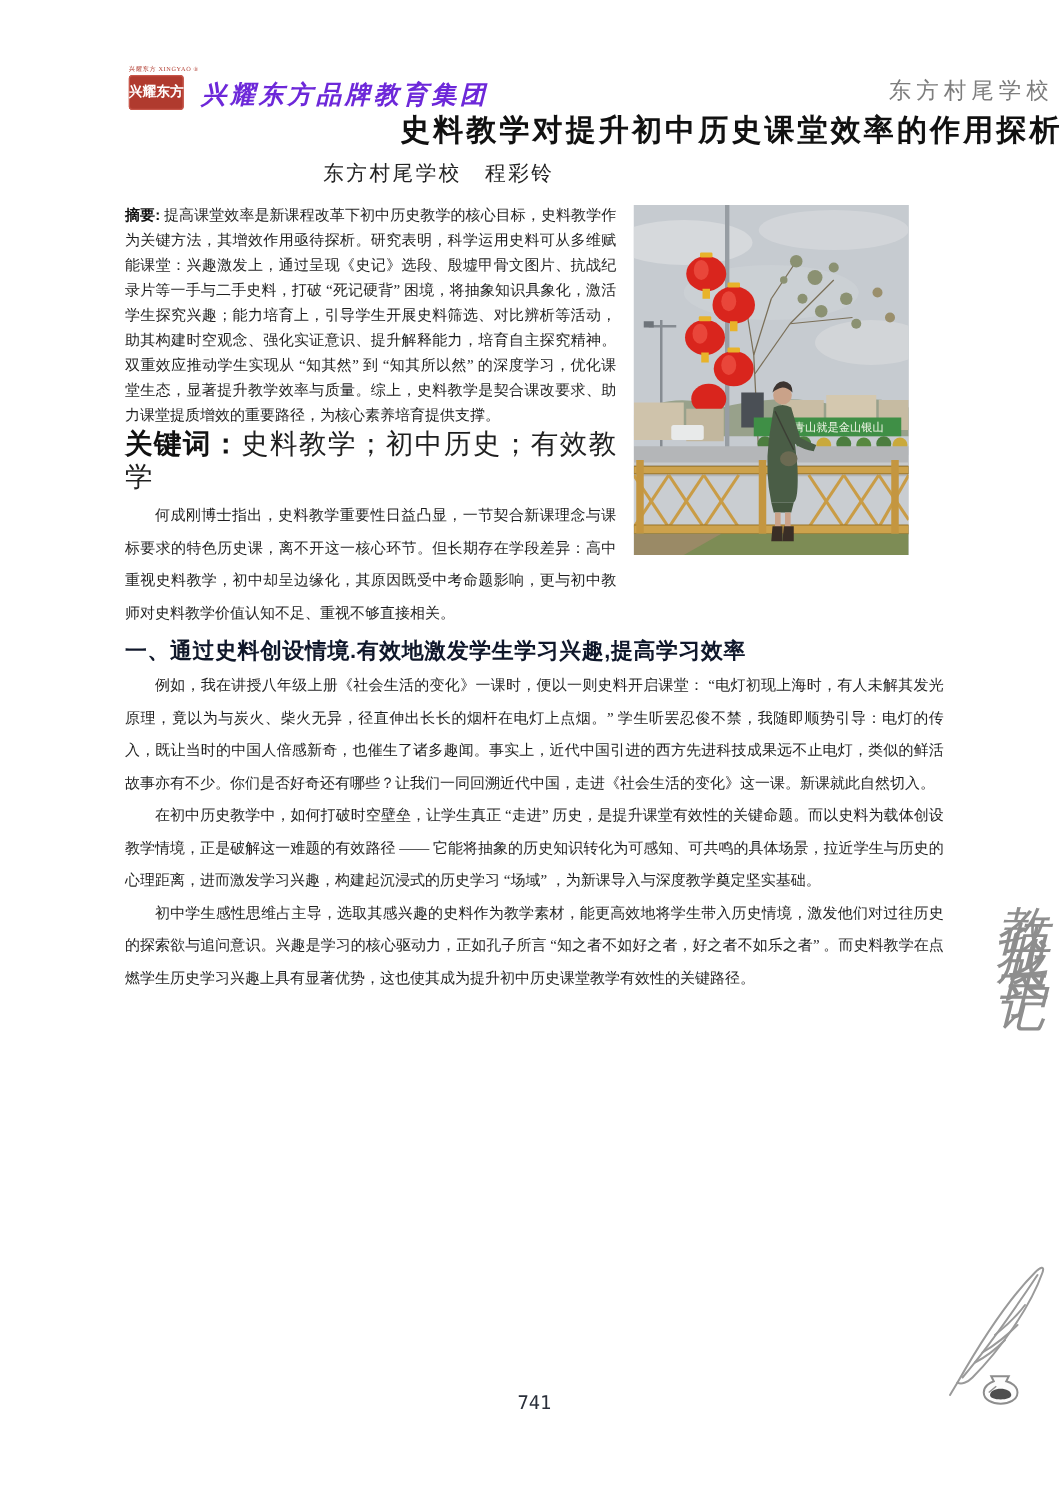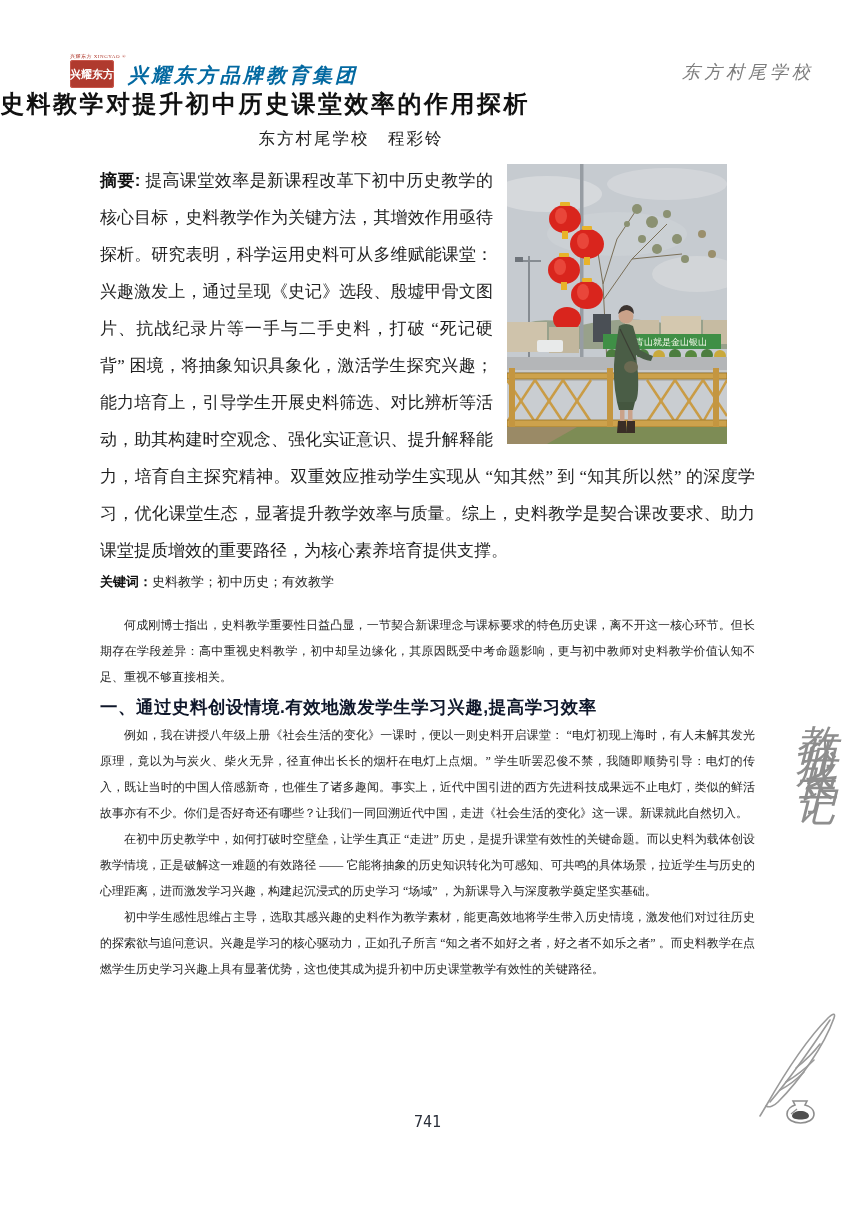--- a/index.html
+++ b/index.html
@@ -1,43 +1,43 @@
 <!DOCTYPE html>
 <html><head>
 <meta charset="utf-8">
 <style>
   html,body{margin:0;padding:0;background:#ffffff;}
   .page{position:relative;width:850px;height:1205px;background:#fff;overflow:hidden;
         font-family:"Liberation Serif","DejaVu Serif",serif;color:#1f1f1f;}
 
   
   .brand{position:absolute;left:70px;top:54px;display:flex;align-items:flex-start;}
-  .logo{width:48px;display:flex;flex-direction:column;align-items:flex-start;}
+  .logo{width:48px;display:flex;flex-direction:column;align-items:flex-start;margin-left:33px;}
   .logo-top{font-size:5px;color:#b03a2e;letter-spacing:.5px;white-space:nowrap;line-height:6px;}
   .logo-seal{width:44px;height:28px;background:#b03a2e;border-radius:3px;color:#fff;
              font-weight:bold;font-size:11px;letter-spacing:0;display:flex;align-items:center;
              justify-content:center;line-height:13px;text-align:center;box-shadow:inset 0 0 0 1px #c8564a;}
   .company{margin-left:10px;margin-top:8px;font-size:20px;font-weight:bold;letter-spacing:3px;
-           color:#0369a1;font-style:italic;}
-  .school{position:absolute;right:36px;top:60px;font-size:18px;color:#7d7d7d;
-          letter-spacing:4px;font-style:italic;}
-
-  .title{position:absolute;top:88px;left:0;width:850px;text-align:left;margin:0;
+           color:#6d28d9;font-style:italic;}
+  .school{position:absolute;right:7px;top:60px;font-size:18px;color:#7d7d7d;
+          letter-spacing:4px;}
+
+  .title{position:absolute;top:88px;left:0;width:850px;text-align:right;margin:0;
          font-size:24px;font-weight:bold;letter-spacing:2.5px;color:#111;}
   .byline{position:absolute;top:128px;left:0;width:702px;text-align:center;
           font-size:16.5px;letter-spacing:2px;color:#222;}
 
   
   .content{position:absolute;left:100px;top:162px;width:655px;text-align:justify;}
   .photo-frame{float:right;width:220px;height:280px;margin:2px 28px 10px 14px;
                overflow:hidden;background:#c9cdd1;}
   .photo-frame svg{display:block;}
   p{margin:0;}
-  .abstract{font-size:17px;line-height:37px;}
-  .keywords{font-size:13px;line-height:26.5px;margin-bottom:16px;}
+  .abstract{font-size:12px;line-height:20px;}
+  .keywords{font-size:22px;line-height:26.5px;margin-bottom:4px;}
   .lbl{font-family:"Liberation Sans","DejaVu Sans",sans-serif;font-weight:bold;color:#111;}
   .para{font-size:12px;line-height:26px;text-indent:2em;}
   .sec{font-family:"Liberation Sans","DejaVu Sans",sans-serif;font-size:17.5px;font-weight:bold;
        color:#0f172a;margin:4px 0 2px 0;line-height:26px;letter-spacing:.5px;}
 
   
   .side-text{position:absolute;top:694px;right:6px;height:300px;
              writing-mode:vertical-rl;font-size:40px;letter-spacing:12px;color:#8e8e8e;
              font-style:italic;font-family:"DejaVu Serif","Liberation Serif",serif;}
   .quill{position:absolute;right:6px;top:1010px;width:88px;height:126px;}

